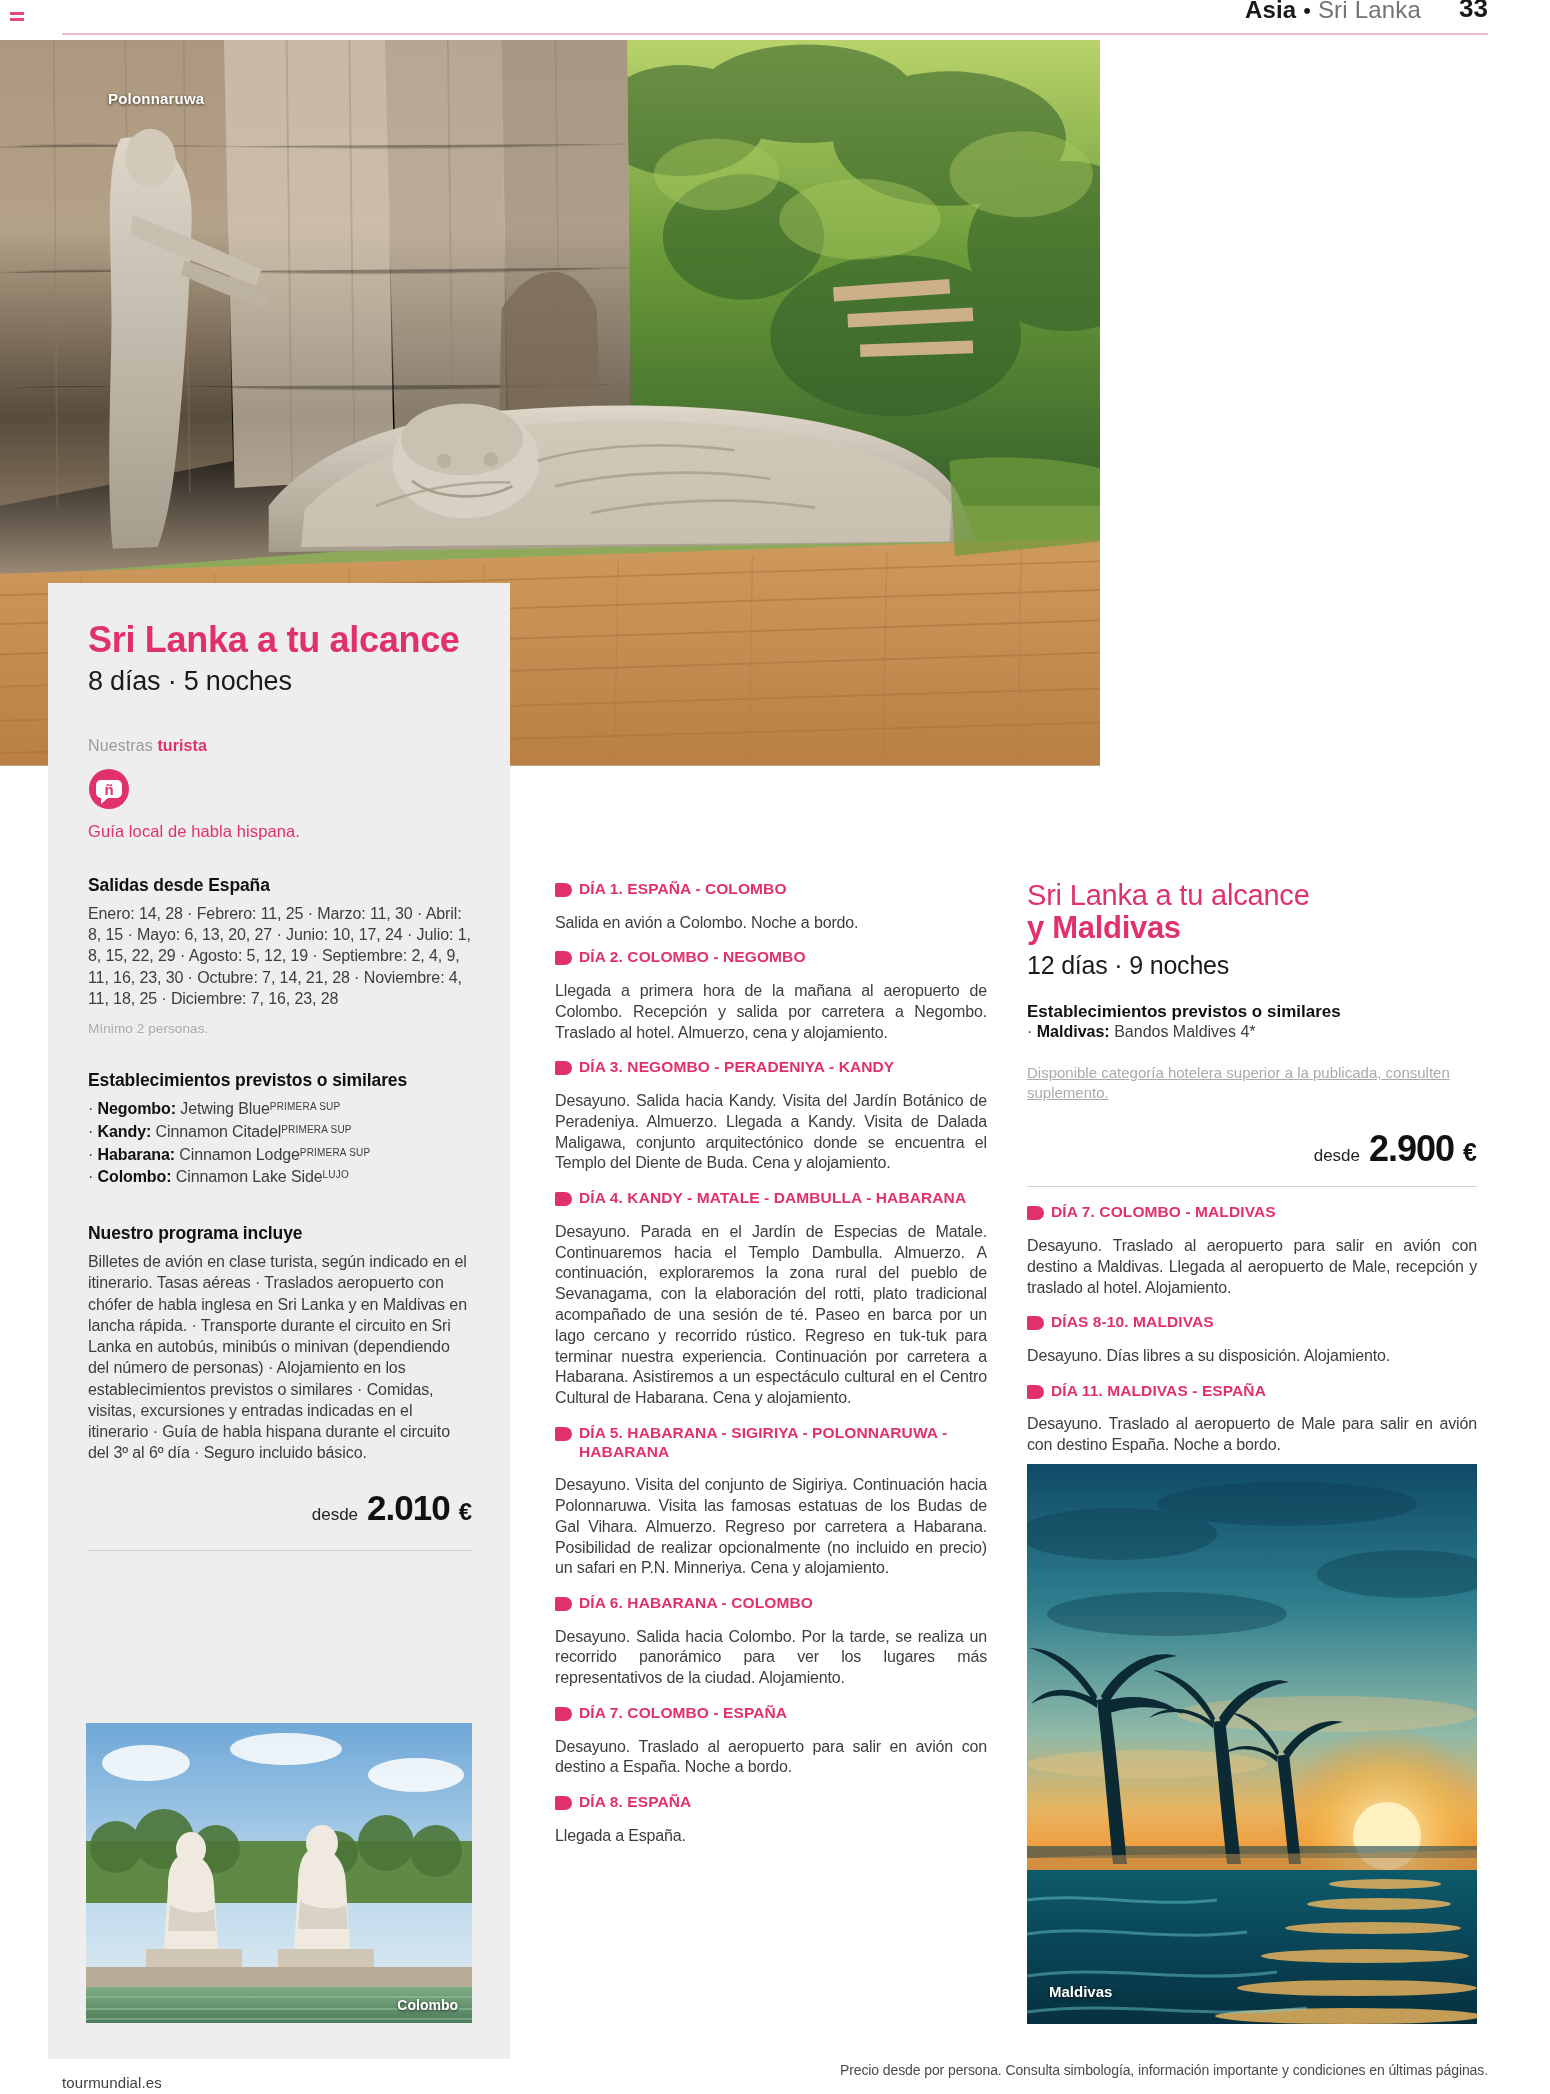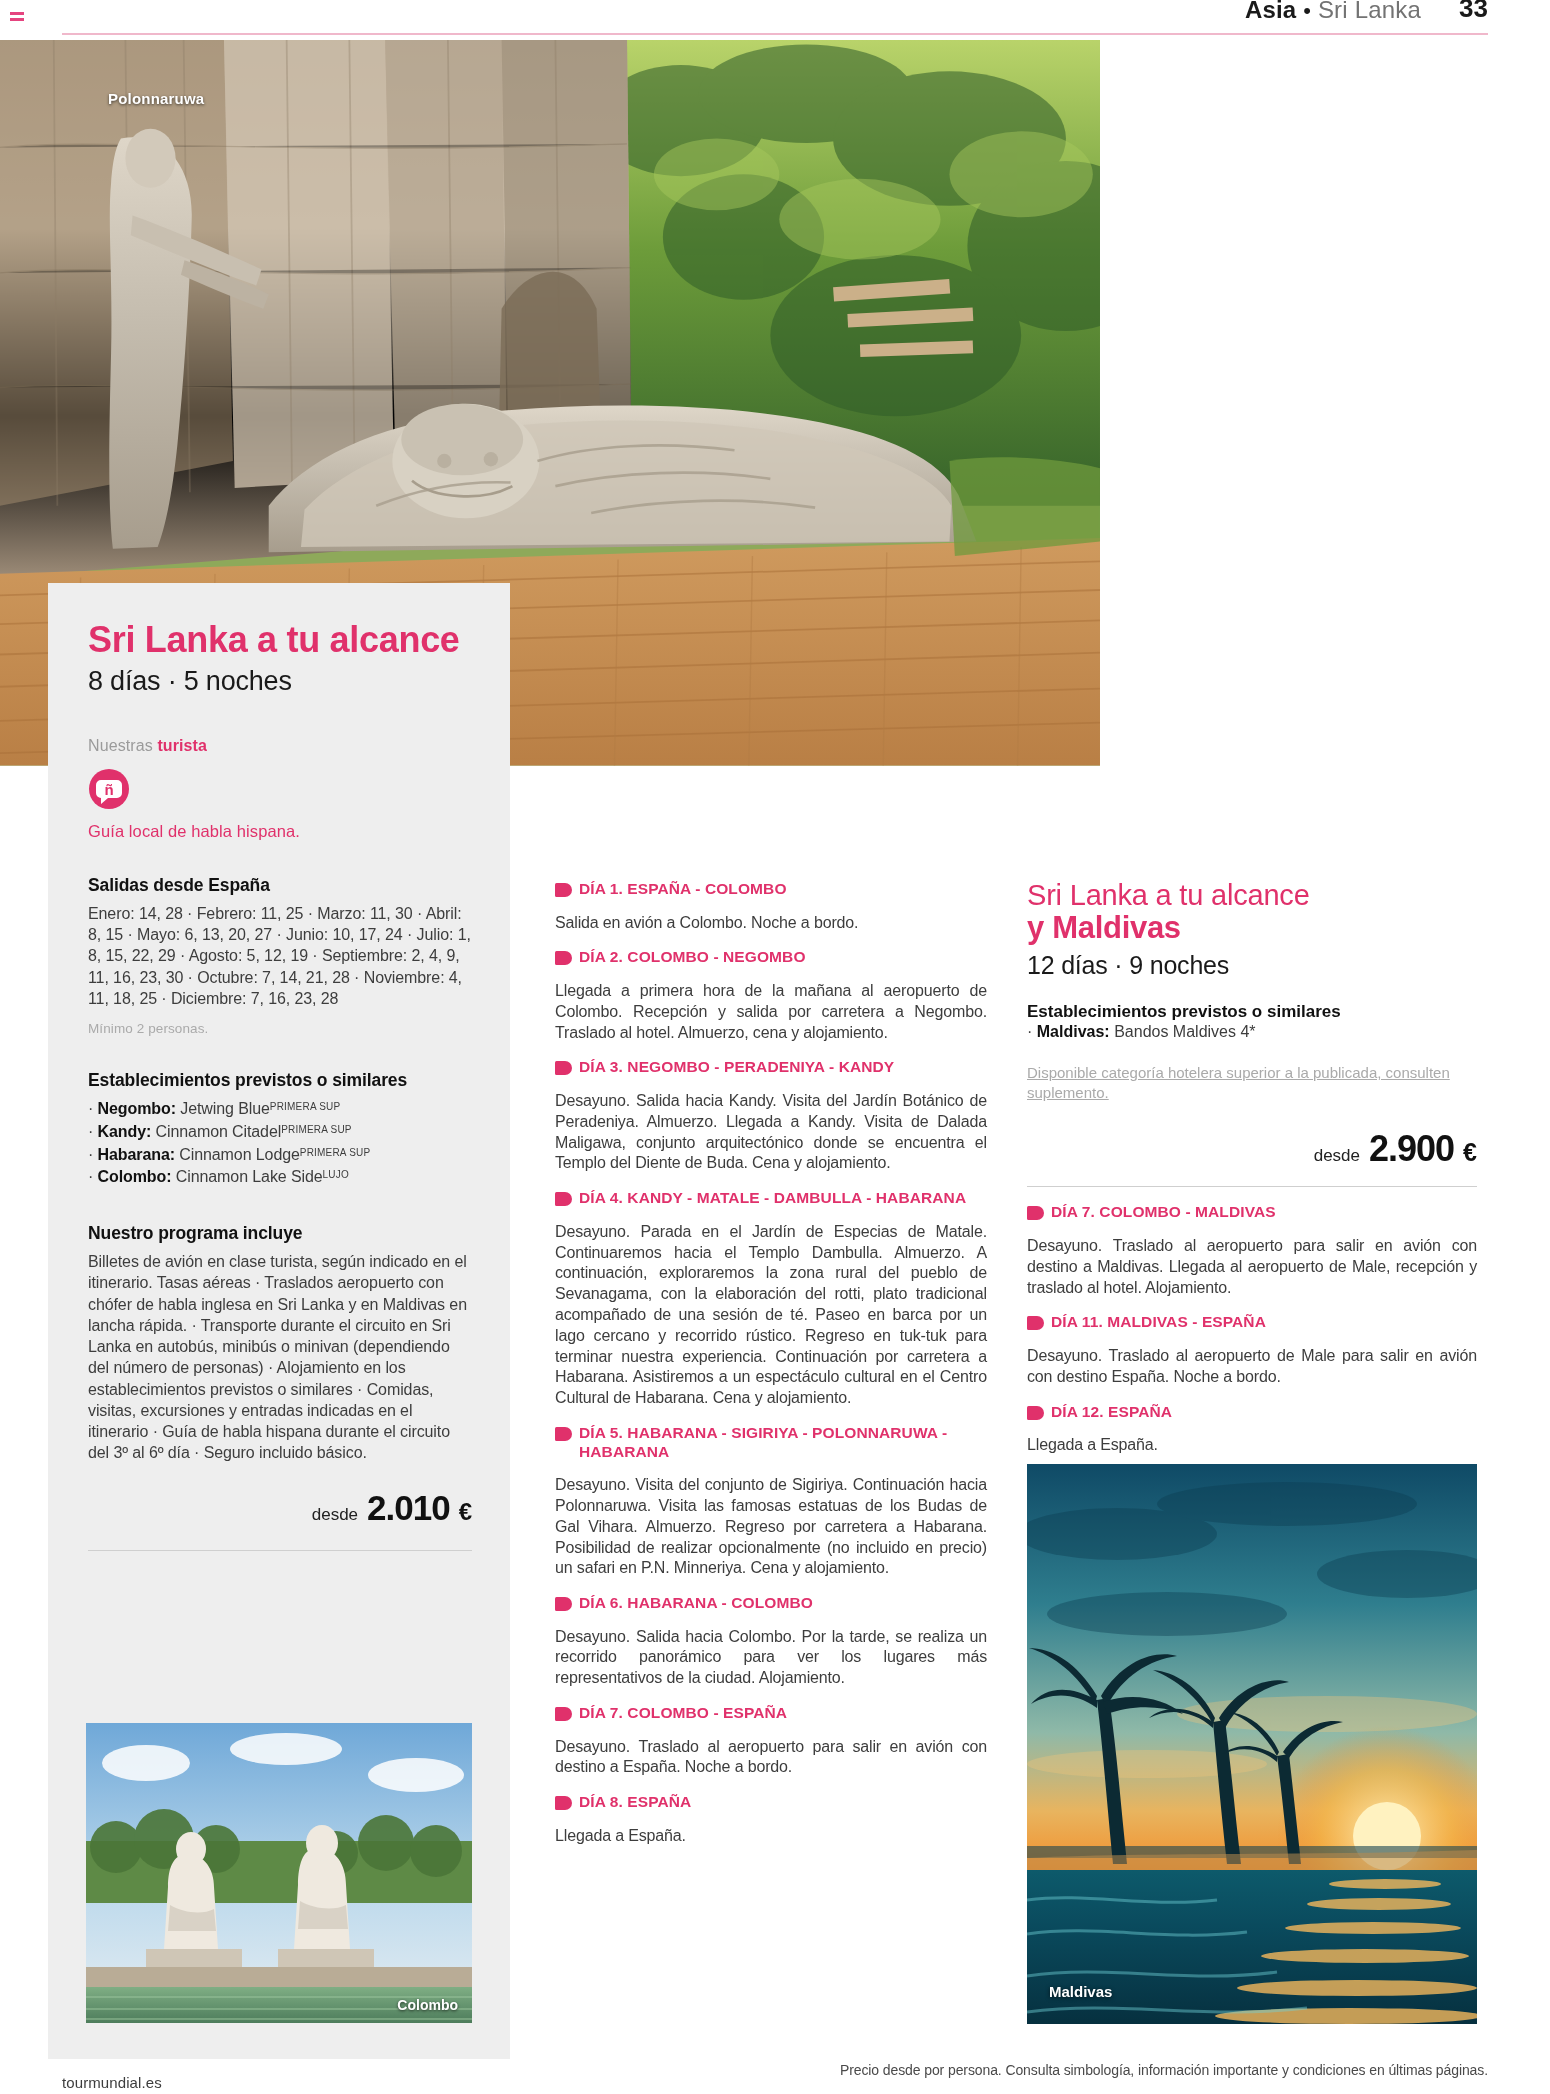--- a/index.html
+++ b/index.html
@@ -520,20 +520,27 @@
       <div class="day">
         <div class="day-head">
           <span class="flag"></span>
           <span>DÍA 7. COLOMBO - MALDIVAS</span>
         </div>
         <div class="day-body">Desayuno. Traslado al aeropuerto para salir en avión con destino a Maldivas. Llegada al aeropuerto de Male, recepción y traslado al hotel. Alojamiento.</div>
       </div>
       <div class="day">
         <div class="day-head">
           <span class="flag"></span>
+          <span>DÍAS 8-10. MALDIVAS</span>
+        </div>
+        <div class="day-body nj">Desayuno. Días libres a su disposición. Alojamiento.</div>
+      </div>
+      <div class="day">
+        <div class="day-head">
+          <span class="flag"></span>
           <span>DÍA 11. MALDIVAS - ESPAÑA</span>
         </div>
         <div class="day-body">Desayuno. Traslado al aeropuerto de Male para salir en avión con destino España. Noche a bordo.</div>
       </div>
       <div class="day">
         <div class="day-head">
           <span class="flag"></span>
           <span>DÍA 12. ESPAÑA</span>
         </div>
         <div class="day-body nj">Llegada a España.</div>

